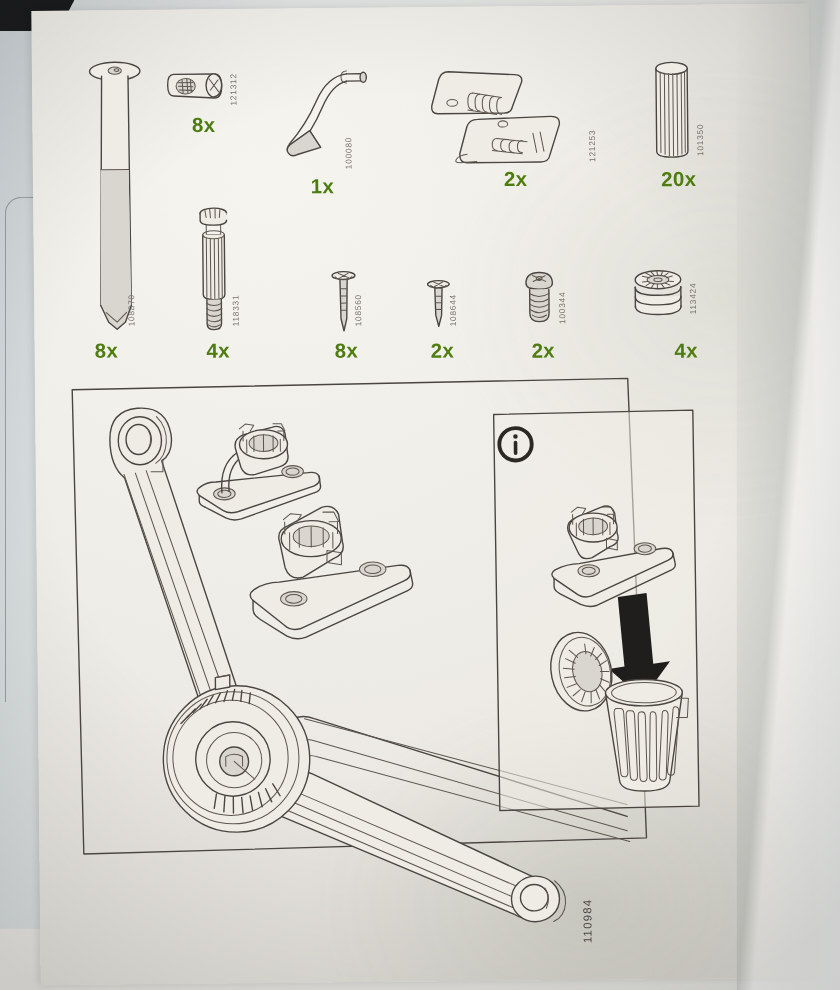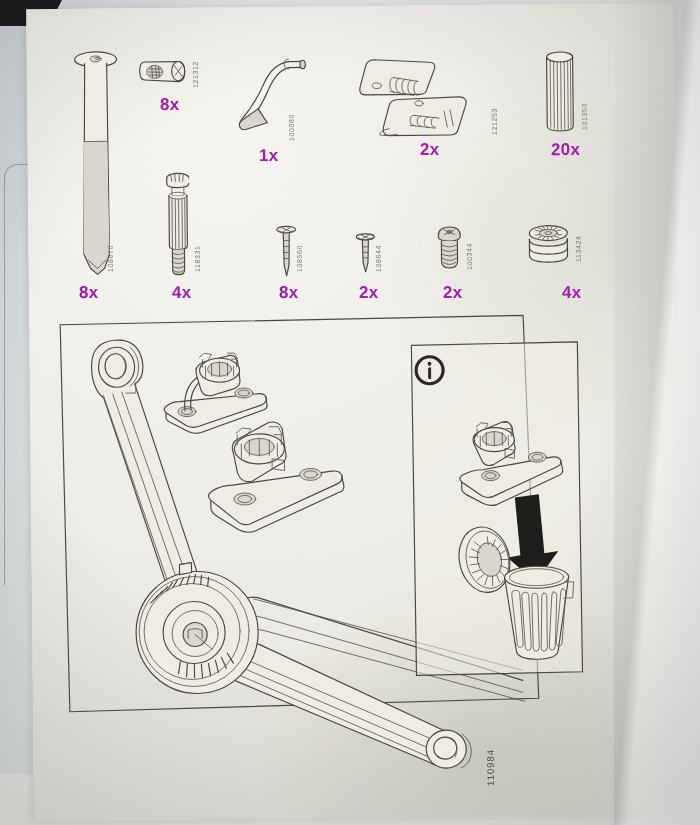--- a/index.html
+++ b/index.html
@@ -72,21 +72,21 @@
   .ink-l{fill:none;stroke:#5d574f;stroke-width:.85;
        stroke-linecap:round;stroke-linejoin:round;}
   .fillpaper{fill:#efece6;}
   .fillshade{fill:#d9d6cf;}
   .solid{fill:#2b2825;}
 
   
   .qty{
     position:absolute;
     font-family:"Liberation Sans", sans-serif;
-    font-weight:bold;font-size:17px;color:#a21caf;
+    font-weight:bold;font-size:17px;color:#4d7c0f;
     letter-spacing:.3px;white-space:nowrap;
     transform:rotate(-0.55deg);
   }
   .pnum{
     position:absolute;
     font-family:"Liberation Sans", sans-serif;
     font-size:7px;color:#5e5a54;letter-spacing:.6px;
     white-space:nowrap;
     transform-origin:left top;
     opacity:.85;

